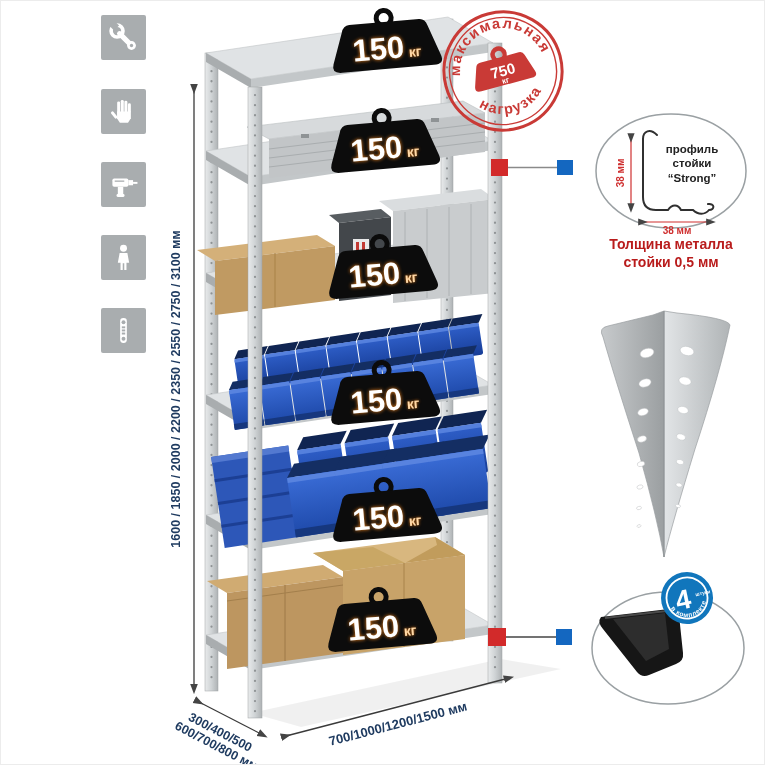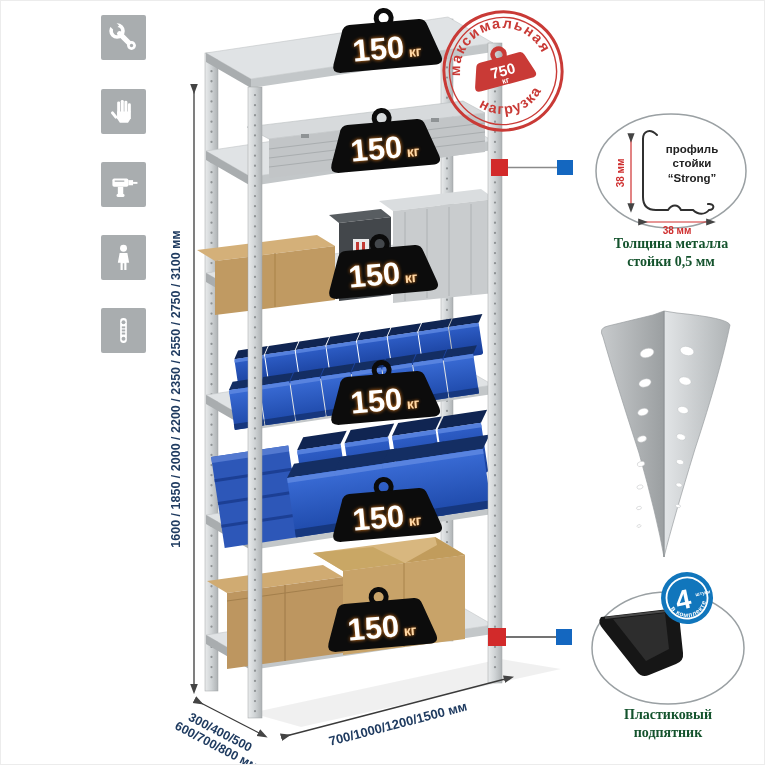--- a/index.html
+++ b/index.html
@@ -1,22 +1,22 @@
 <!DOCTYPE html>
 <html><head>
 <meta charset="utf-8">
 <style>
   html,body{margin:0;padding:0;background:#fff;}
   .stage{position:relative;width:765px;height:765px;background:#ffffff;
          font-family:"Liberation Sans",sans-serif;overflow:hidden;border:1px solid #ececec;box-sizing:border-box;}
   .icon-tile{position:absolute;left:100px;width:45px;height:45px;background:#a9adaf;
              border-radius:2px;display:flex;align-items:center;justify-content:center;}
   .icon-tile svg{width:31px;height:31px;}
-  .caption{position:absolute;text-align:center;color:#14532d;font-weight:700;
-           font-size:14px;line-height:1.3;font-family:Liberation Serif, serif;}
+  .caption{position:absolute;text-align:center;color:#b91c1c;font-weight:700;
+           font-size:14px;line-height:1.3;}
   .cap1{left:583px;top:234px;width:174px;}
   .cap2{left:585px;top:705px;width:164px;}
   svg text{font-family:"Liberation Sans",sans-serif;}
   .kb-num{fill:#ffffff;font-size:31px;font-weight:700;text-shadow:0 0 4px rgba(255,140,30,.95);}
   .kb-unit{fill:#ffd9a8;font-size:14px;font-weight:700;text-shadow:0 0 3px rgba(255,140,30,.9);}
   .dim-text{fill:#1f3b60;font-weight:700;}
   .stamp-text{fill:#c93a36;font-weight:700;letter-spacing:1.5px;font-size:14.5px;}
   .red-dim{fill:#cf2f2f;font-weight:700;font-size:10px;}
   .prof-label{fill:#222;font-weight:600;font-size:11.5px;}
   .badge-big{fill:#fff;font-weight:700;font-size:27px;}
@@ -356,18 +356,14 @@
       <text class="badge-big" x="-4" y="10" text-anchor="middle">4</text>
       <text class="badge-small" x="9" y="0">штуки</text>
       <text class="badge-curve"><textPath href="#bPath" startOffset="50%" text-anchor="middle">в комплекте</textPath></text>
     </g>
   </svg>
 
   <div class="caption cap1">
     <span>Толщина металла</span><br>
     <span>стойки 0,5 мм</span>
   </div>
-  <div class="caption cap2">
-    <span>Пластиковый</span><br>
-    <span>подпятник</span>
-  </div>
 
 </div>
 
 </body></html>

